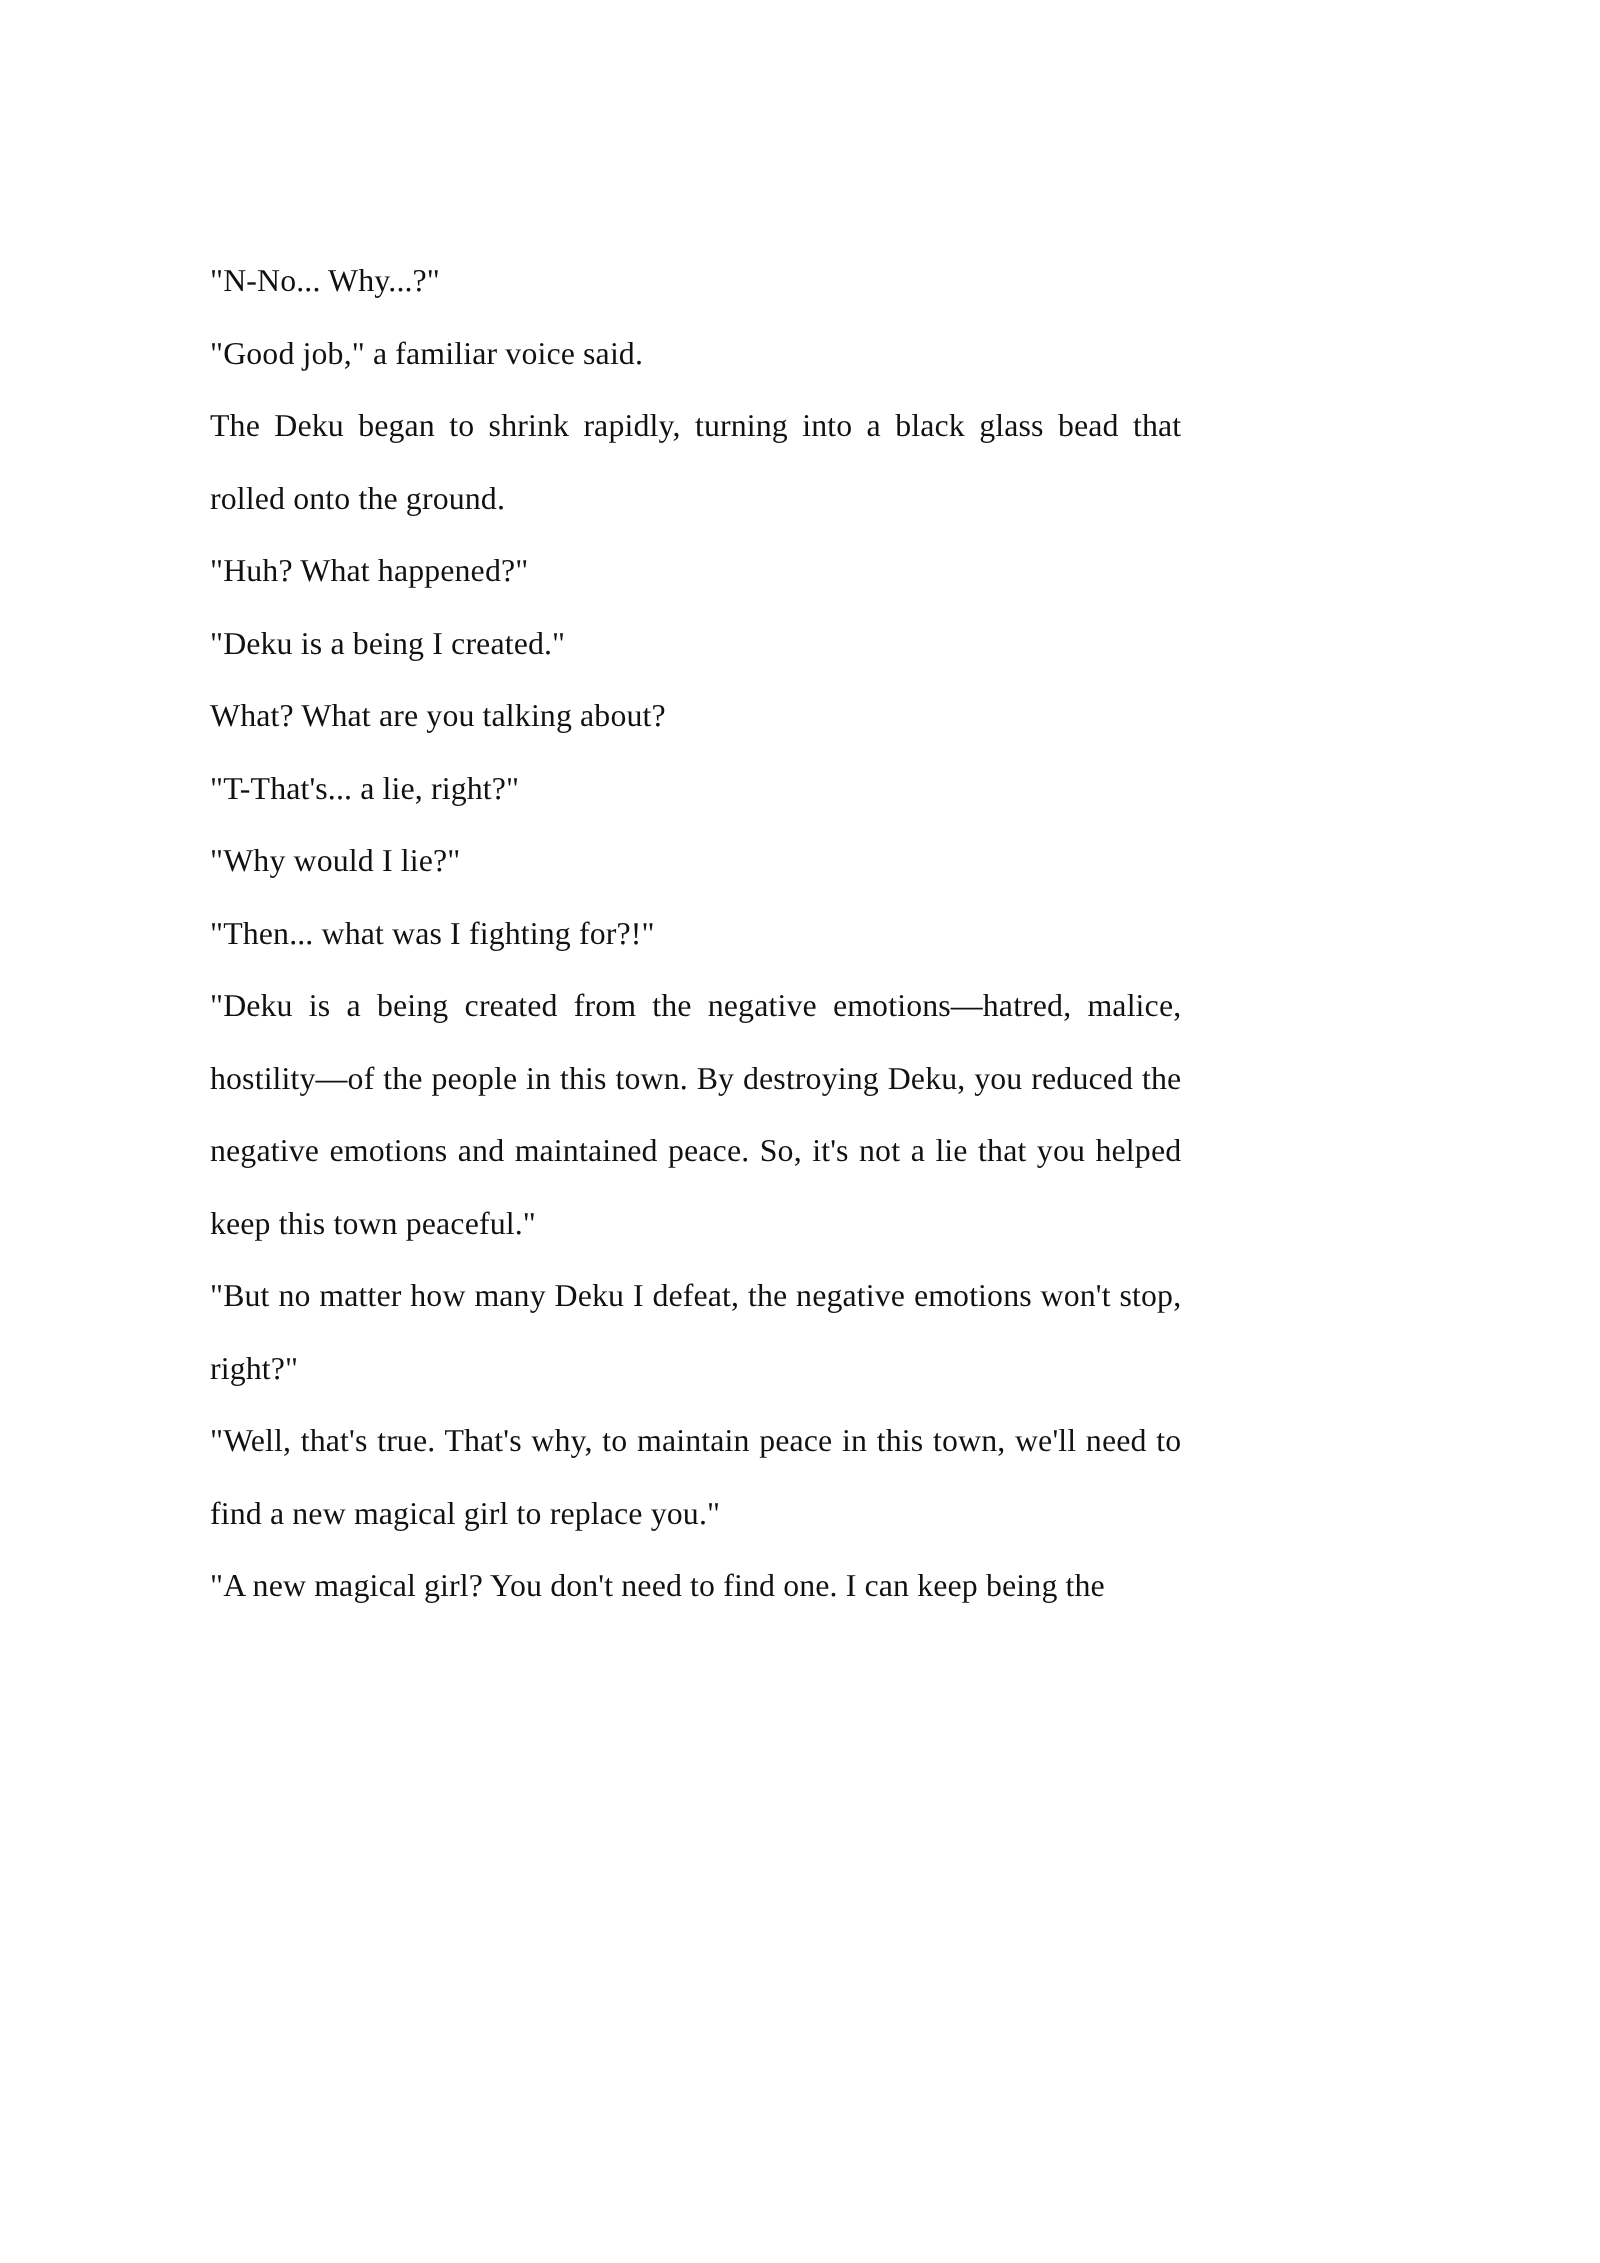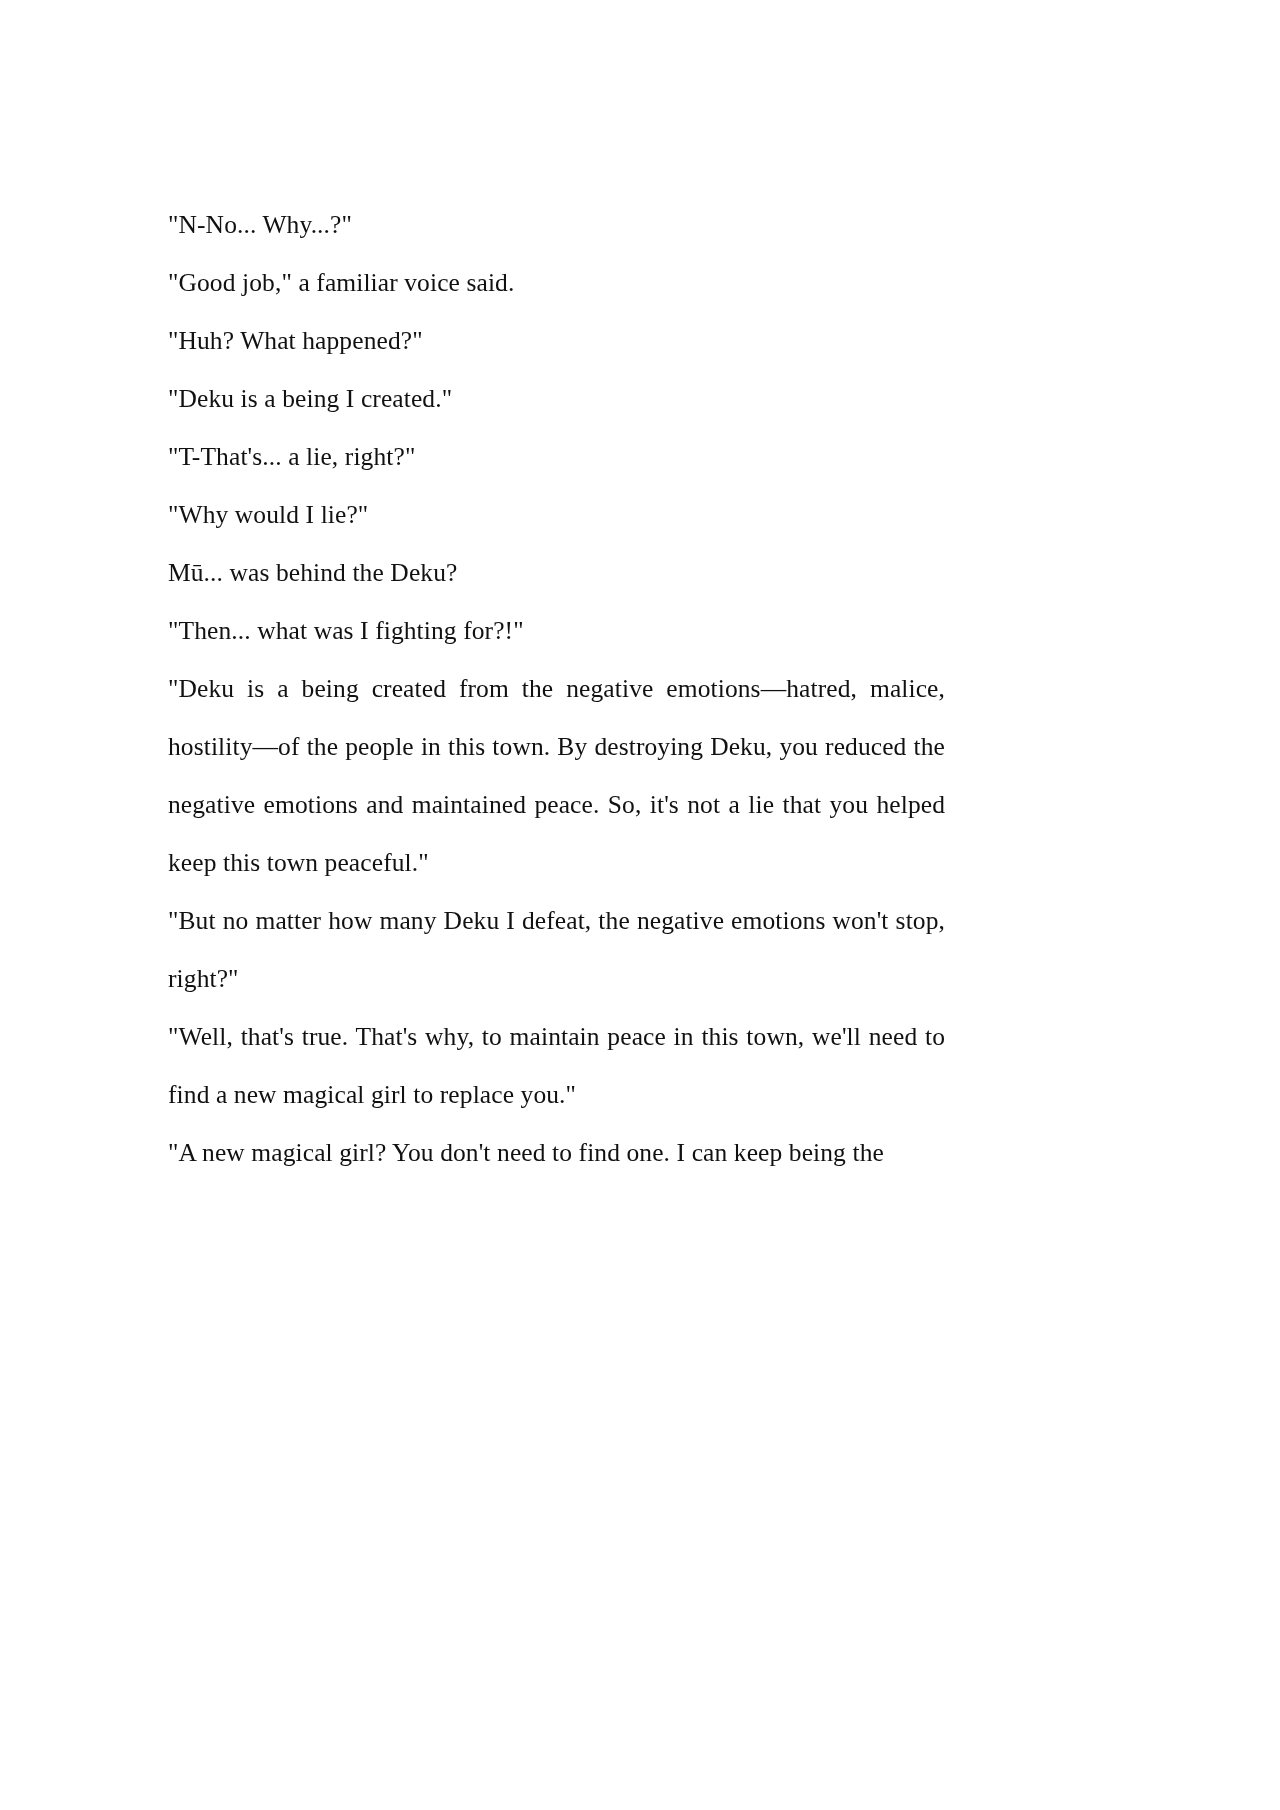--- a/index.html
+++ b/index.html
@@ -35,24 +35,25 @@
     text-align: left;
   }
 </style>
 </head>
 <body>
 
 <div class="page">
   <div class="content">
     <p class="para last-line-left">"N-No... Why...?"</p>
     <p class="para last-line-left">"Good job," a familiar voice said.</p>
+    <p class="para">The Deku began to shrink rapidly, turning into a black glass bead that rolled onto the ground.</p>
     <p class="para last-line-left">"Huh? What happened?"</p>
     <p class="para last-line-left">"Deku is a being I created."</p>
+    <p class="para last-line-left">What? What are you talking about?</p>
     <p class="para last-line-left">"T-That's... a lie, right?"</p>
     <p class="para last-line-left">"Why would I lie?"</p>
-    <p class="para last-line-left">Mū... was behind the Deku?</p>
     <p class="para last-line-left">"Then... what was I fighting for?!"</p>
     <p class="para">"Deku is a being created from the negative emotions—hatred, malice, hostility—of the people in this town. By destroying Deku, you reduced the negative emotions and maintained peace. So, it's not a lie that you helped keep this town peaceful."</p>
     <p class="para">"But no matter how many Deku I defeat, the negative emotions won't stop, right?"</p>
     <p class="para">"Well, that's true. That's why, to maintain peace in this town, we'll need to find a new magical girl to replace you."</p>
     <p class="para last-line-left">"A new magical girl? You don't need to find one. I can keep being the</p>
   </div>
 </div>
 
 </body></html>

